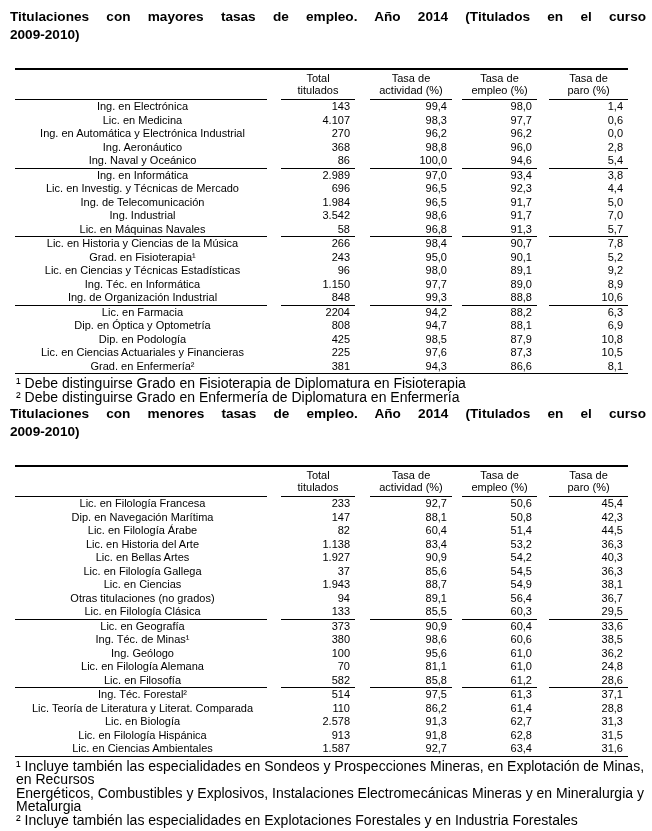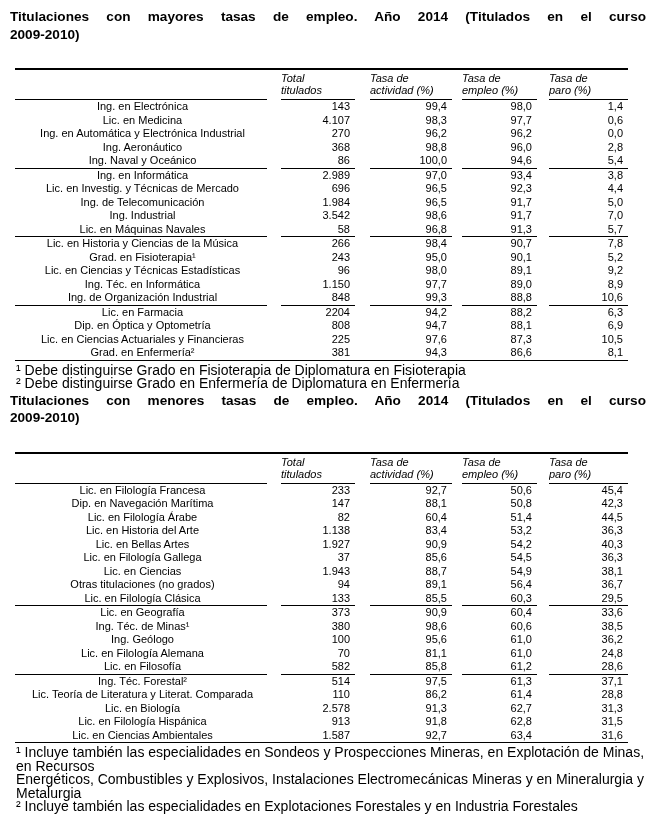--- a/index.html
+++ b/index.html
@@ -18,24 +18,23 @@
 
   table.dt {
     border-collapse: collapse;
     table-layout: fixed;
     margin: 25px 0 0 5px;
     border-top: 2.2px solid #000;
     border-bottom: 1.5px solid #000;
   }
   .dt th, .dt td { padding: 0; font-size: 11px; font-weight: normal; overflow: hidden; }
   .dt thead th {
-    vertical-align: bottom; text-align: left;
+    vertical-align: bottom; text-align: center;
     padding: 2px 0 3px 0; line-height: 12px;
     border-bottom: 1.2px solid #000;
-    font-style: italic;
   }
   .dt thead th.sp { border-bottom: none; }
   .dt tbody td { line-height: 13.5px; height: 13.5px; white-space: nowrap; }
   .dt td.lbl { text-align: center; padding-left: 3px; }
   .dt td.num { text-align: right; padding-right: 5px; }
   .dt tr.group-end td { border-bottom: 1.2px solid #000; }
   .dt tr.group-end td.sp { border-bottom: none; }
 
   .footnotes { margin: 3px 0 0 6px; font-size: 14px; line-height: 13.5px; }
   .sec2 { margin-top: 1px; }
@@ -269,20 +268,31 @@
             <td class="sp"></td>
             <td class="num">808</td>
             <td class="sp"></td>
             <td class="num">94,7</td>
             <td class="sp"></td>
             <td class="num">88,1</td>
             <td class="sp"></td>
             <td class="num">6,9</td>
           </tr>
           <tr>
+            <td class="lbl">Dip. en Podología</td>
+            <td class="sp"></td>
+            <td class="num">425</td>
+            <td class="sp"></td>
+            <td class="num">98,5</td>
+            <td class="sp"></td>
+            <td class="num">87,9</td>
+            <td class="sp"></td>
+            <td class="num">10,8</td>
+          </tr>
+          <tr>
             <td class="lbl">Lic. en Ciencias Actuariales y Financieras</td>
             <td class="sp"></td>
             <td class="num">225</td>
             <td class="sp"></td>
             <td class="num">97,6</td>
             <td class="sp"></td>
             <td class="num">87,3</td>
             <td class="sp"></td>
             <td class="num">10,5</td>
           </tr>

